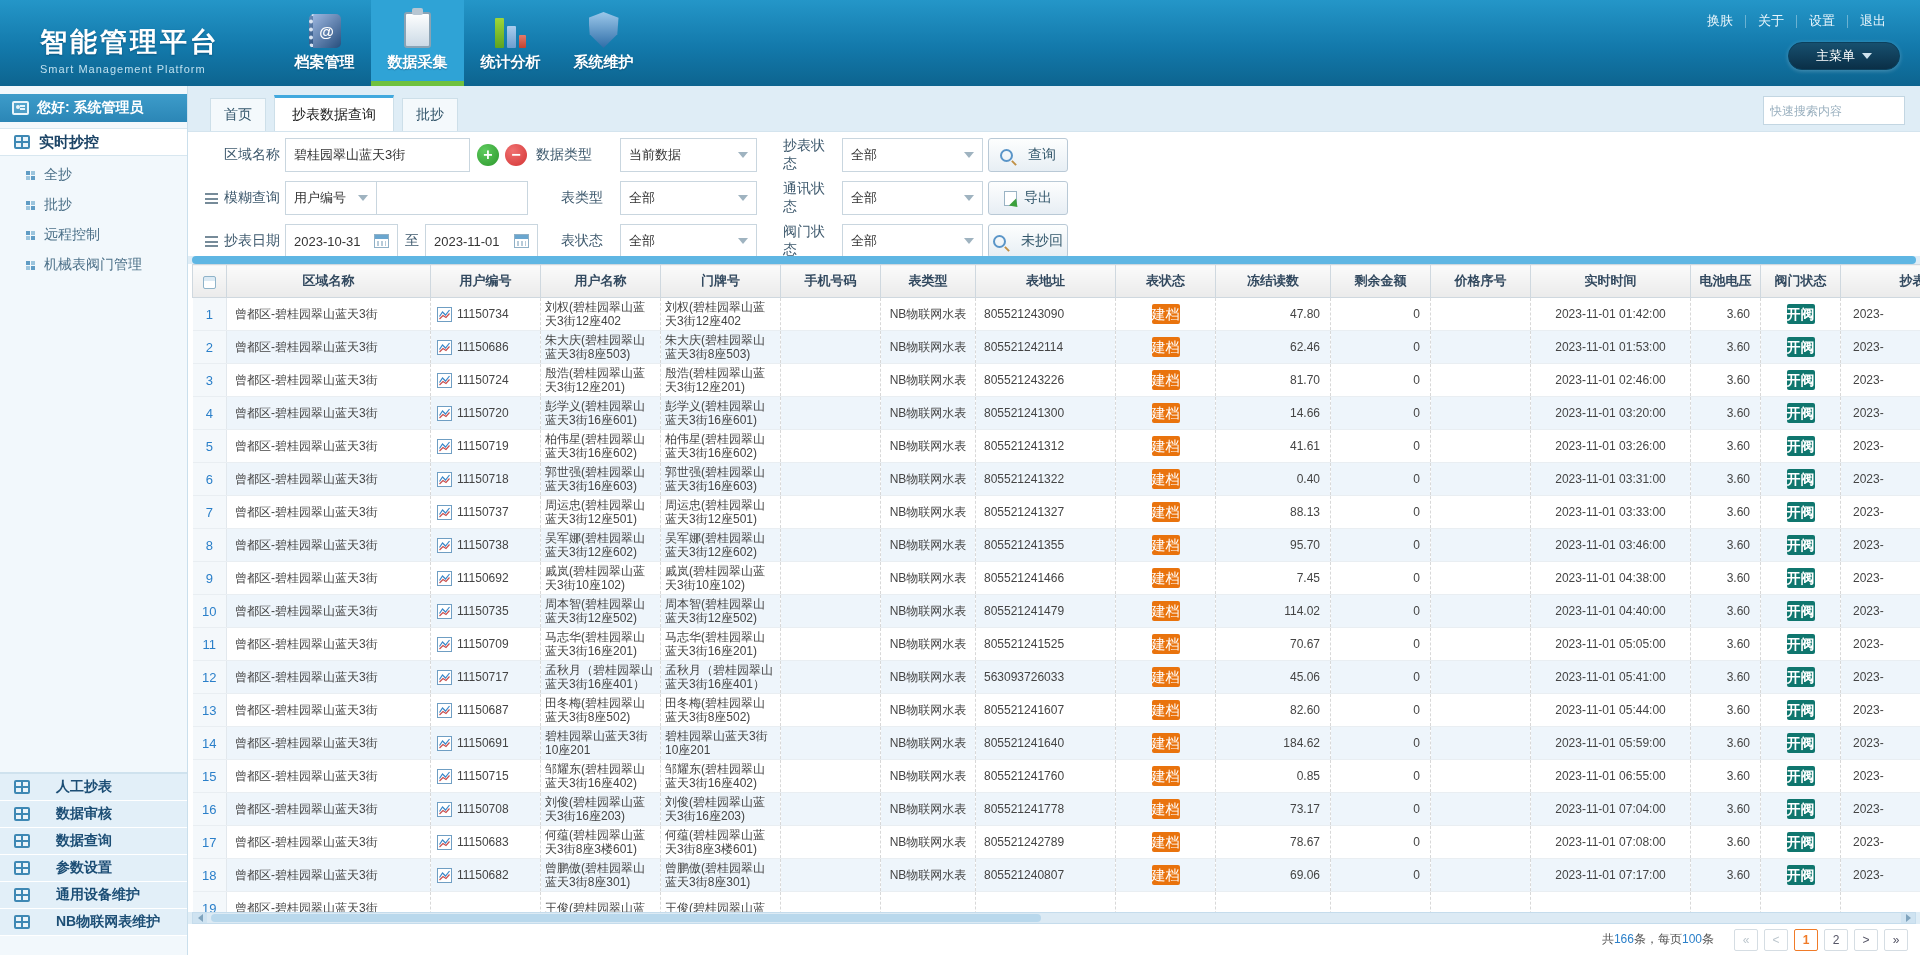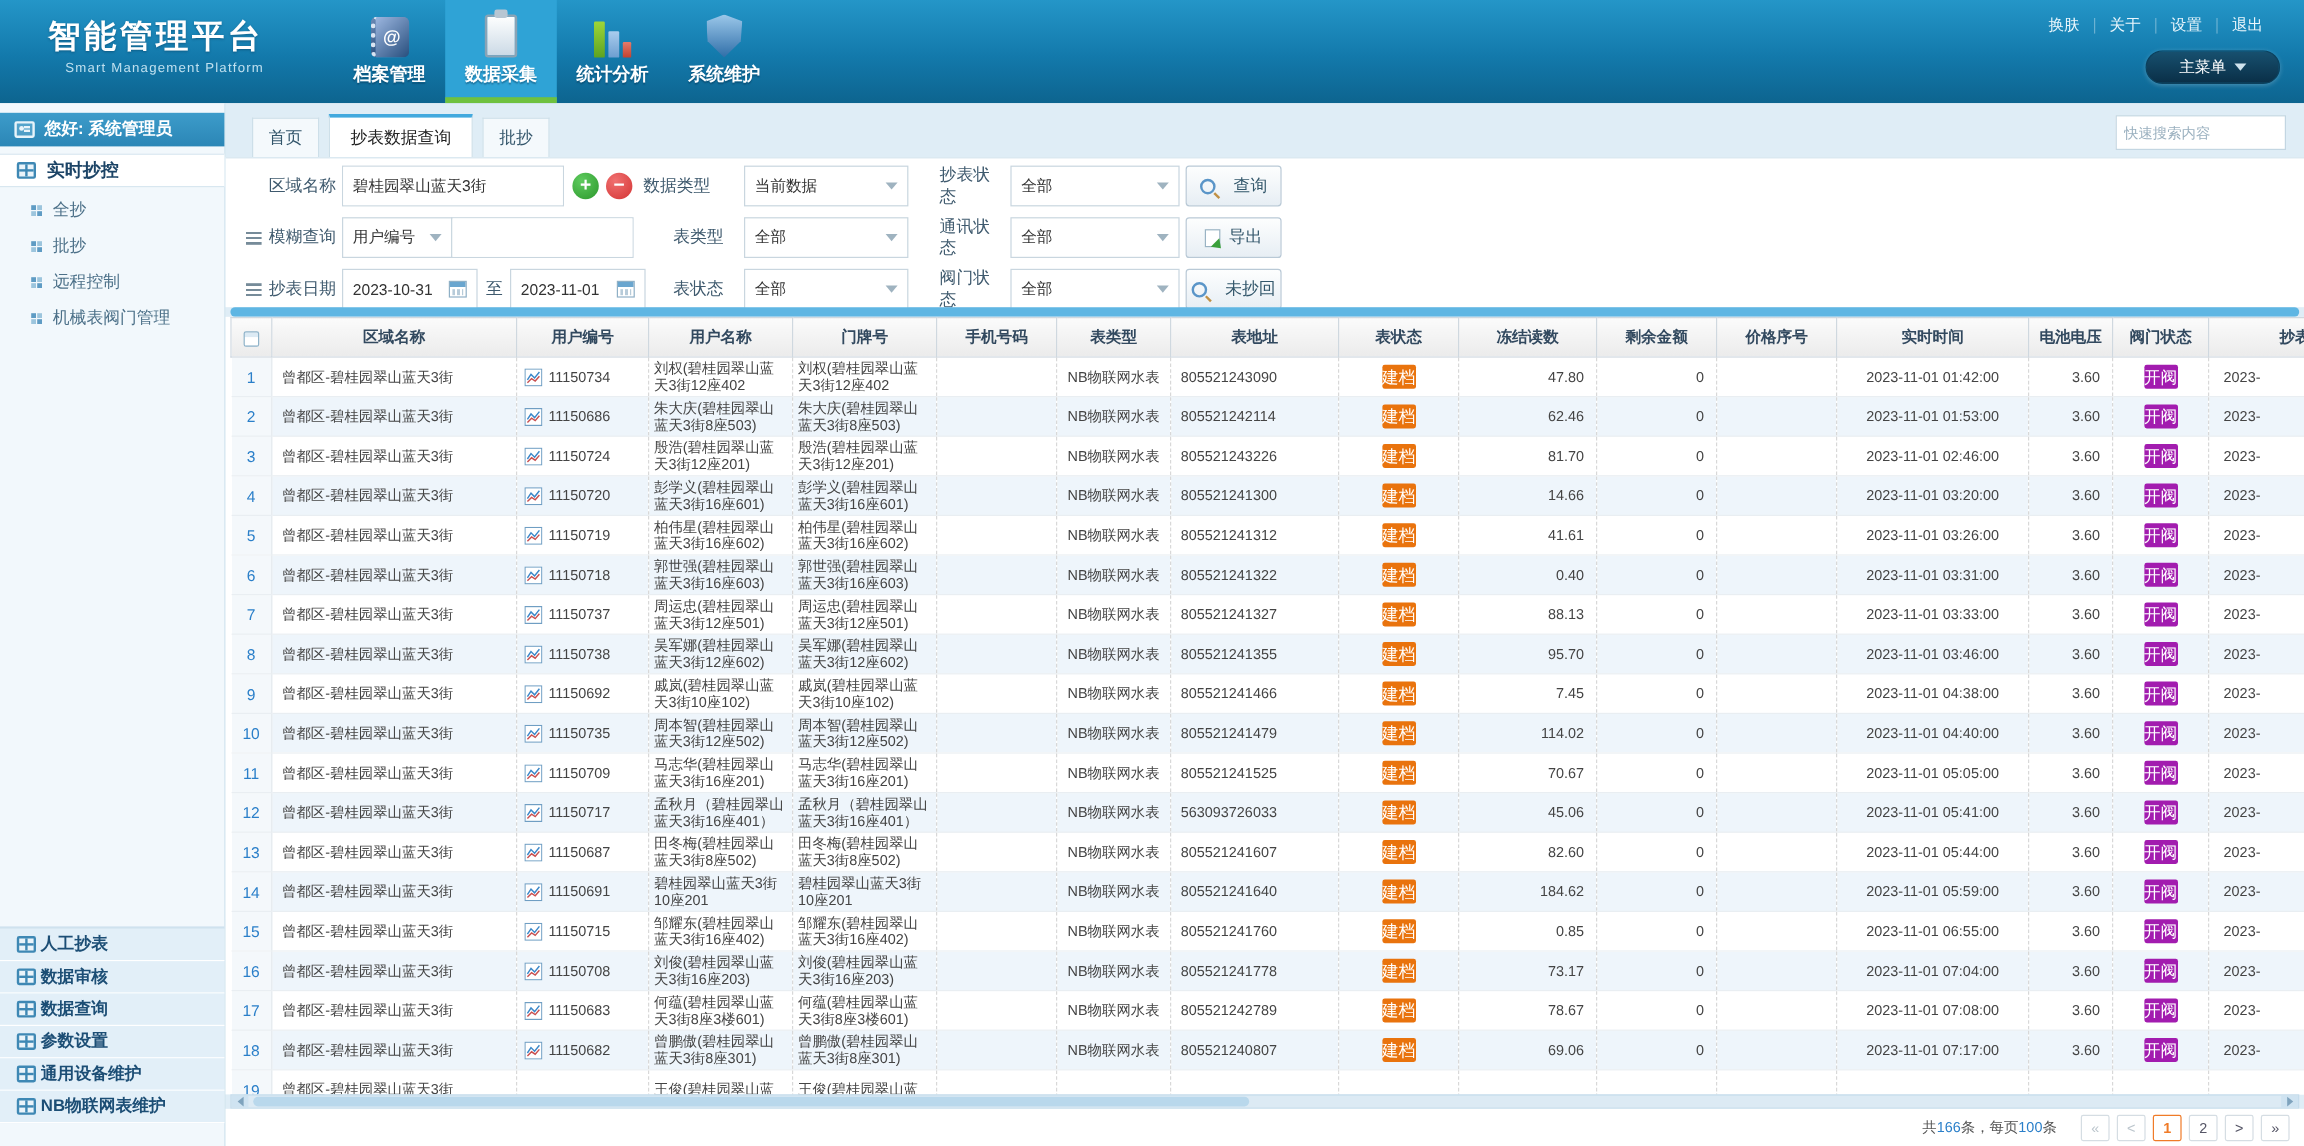--- a/index.html
+++ b/index.html
@@ -3,21 +3,21 @@
 <meta charset="utf-8">
 <style>
   * { margin:0; padding:0; box-sizing:border-box; }
   html,body { width:1920px; height:955px; overflow:hidden; }
   body { font-family:"Liberation Sans","DejaVu Sans",sans-serif; background:#dfedf6; position:relative; }
   .stage { position:absolute; left:0; top:0; width:1920px; height:955px; overflow:hidden; }
 
   
   .top-header { position:absolute; left:0; top:0; width:1920px; height:86px;
     background:linear-gradient(180deg,#2496c8 0%,#1379ab 55%,#0d648f 100%); }
-  .logo { position:absolute; left:40px; top:12px;text-align:right; }
+  .logo { position:absolute; left:40px; top:24px; }
   .logo-title { color:#fff; font-size:27px; font-weight:bold; letter-spacing:3px; text-shadow:0 1px 2px rgba(0,40,70,.4); }
   .logo-sub { color:#bfe0ef; font-size:11px; margin-top:3px; letter-spacing:1px; }
   .main-nav { position:absolute; left:278px; top:0; height:86px; display:flex; }
   .nav-item { width:93px; height:86px; display:flex; flex-direction:column; align-items:center; justify-content:flex-start; padding-top:8px; cursor:pointer; position:relative; }
   .nav-item.active { background:#2fa3d6; }
   .nav-item.active::after { content:""; position:absolute; left:0; bottom:0; width:100%; height:5px; background:#6fc13f; }
   .nav-label { color:#fff; font-size:15px; font-weight:bold; margin-top:5px; text-shadow:0 1px 1px rgba(0,40,70,.35); }
   .nav-ico { width:38px; height:40px; display:flex; align-items:flex-end; justify-content:center; }
   .ico-book { width:32px; height:34px; background:linear-gradient(135deg,#9db7e0,#274e7d); border-radius:5px; border-left:4px dotted #d9e4f2; color:#fff; font-size:15px; font-weight:bold; display:flex; align-items:center; justify-content:center; }
   .ico-clipboard { width:27px; height:36px; background:linear-gradient(180deg,#fdfefe,#ccdae6); border:2px solid #8aa3b5; border-radius:3px; position:relative; }
@@ -44,21 +44,21 @@
   .ico-idcard::after { content:""; position:absolute; right:2px; top:2px; width:5px; height:2px; background:#e8f4fa; box-shadow:0 3px 0 #e8f4fa; }
   .side-active { position:absolute; left:0; top:42px; width:100%; height:28px; background:#fff; border-top:1px solid #d8e7f0; border-bottom:1px solid #d8e7f0; display:flex; align-items:center; gap:9px; padding-left:14px; color:#1c4466; font-size:15px; font-weight:bold; cursor:pointer; }
   .ico-grid { width:16px; height:14px; border:2px solid #3e88b4; border-radius:2px; background:
     linear-gradient(#3e88b4 0 0) 50% 0/2px 100% no-repeat,
     linear-gradient(#3e88b4 0 0) 0 4px/100% 2px no-repeat, #eaf4fa; }
   .side-subs { position:absolute; left:0; top:74px; width:100%; }
   .side-sub { height:30px; display:flex; align-items:center; gap:9px; padding-left:26px; color:#4d7189; font-size:14px; cursor:pointer; }
   .ico-dots { width:9px; height:9px; position:relative; }
   .ico-dots::before { content:""; position:absolute; left:0; top:0; width:4px; height:4px; background:#5f9cc4; box-shadow:5px 0 0 #9cc5dd, 0 5px 0 #9cc5dd, 5px 5px 0 #5f9cc4; }
   .side-bottom { position:absolute; left:0; top:686px; width:100%; border-top:2px solid #cfe2ee; }
-  .side-bot-item { height:27px; background:#e2eff8; border-bottom:1px solid #fff; display:flex; align-items:center; gap:4px; padding-left:14px; color:#1c4e75; font-size:14px; font-weight:bold; cursor:pointer; }
+  .side-bot-item { height:27px; background:#e2eff8; border-bottom:1px solid #fff; display:flex; align-items:center; gap:26px; padding-left:14px; color:#1c4e75; font-size:14px; font-weight:bold; cursor:pointer; }
 
   
   .content { position:absolute; left:188px; top:86px; width:1732px; height:680px; background:#dfedf6; }
 
   .tabbar { position:absolute; left:0; top:0; width:100%; height:45px; }
   .tab { position:absolute; top:12px; height:33px; background:#f4f9fc; border:1px solid #cddfe9; border-bottom:none; display:flex; align-items:center; justify-content:center; font-size:14px; color:#33566b; cursor:pointer; }
   .tab.active { top:9px; height:36px; background:#fff; border-top:3px solid #42a9de; color:#222; }
   .tab-home { left:22px; width:56px; }
   .tab-query { left:86px; width:120px; }
   .tab-batch { left:214px; width:56px; }
@@ -100,21 +100,21 @@
   td.c-area { padding-left:8px; }
   td.c-uno { padding-left:6px; white-space:nowrap; }
   td.c-uno .uno-wrap { display:flex; align-items:center; gap:5px; }
   td.c-name { padding:1px 4px; line-height:14px; font-size:12px; }
   td.c-center { text-align:center; }
   td.c-left { padding-left:8px; }
   td.c-right { text-align:right; padding-right:10px; }
   td.c-cut { padding-left:12px; white-space:nowrap; }
   .badge { display:inline-block; padding:3px 0; border-radius:2px; color:#fff; font-size:14px; line-height:1; }
   .badge-orange { background:#e9730d; }
-  .badge-green { background:#a21caf; }
+  .badge-green { background:#0f766e;font-weight:bold; }
   .chart-ico { flex:0 0 auto; display:inline-block; }
   .cb-head { display:inline-block; width:13px; height:13px; border:1px solid #8fb3c9; background:linear-gradient(#dceaf4 0 4px,#fff 4px); border-radius:2px; vertical-align:middle; }
 
   .hscroll-bottom { position:absolute; left:4px; right:4px; top:826px; height:12px; background:#dceaf4; border:1px solid #c5dcec; display:flex; align-items:center; }
   .hs-arrow { width:14px; height:100%; display:flex; align-items:center; justify-content:center; cursor:pointer; background:#cfe3f1; }
   .hs-arrow i { width:0; height:0; border-top:4px solid transparent; border-bottom:4px solid transparent; }
   .hs-arrow.left i { border-right:5px solid #7fa3bd; }
   .hs-arrow.right i { border-left:5px solid #7fa3bd; }
   .hs-thumb { position:absolute; left:18px; width:830px; top:1px; height:8px; background:#b9d8ec; border-radius:4px; cursor:pointer; }
   .hs-arrow.right { position:absolute; right:0; top:0; }

